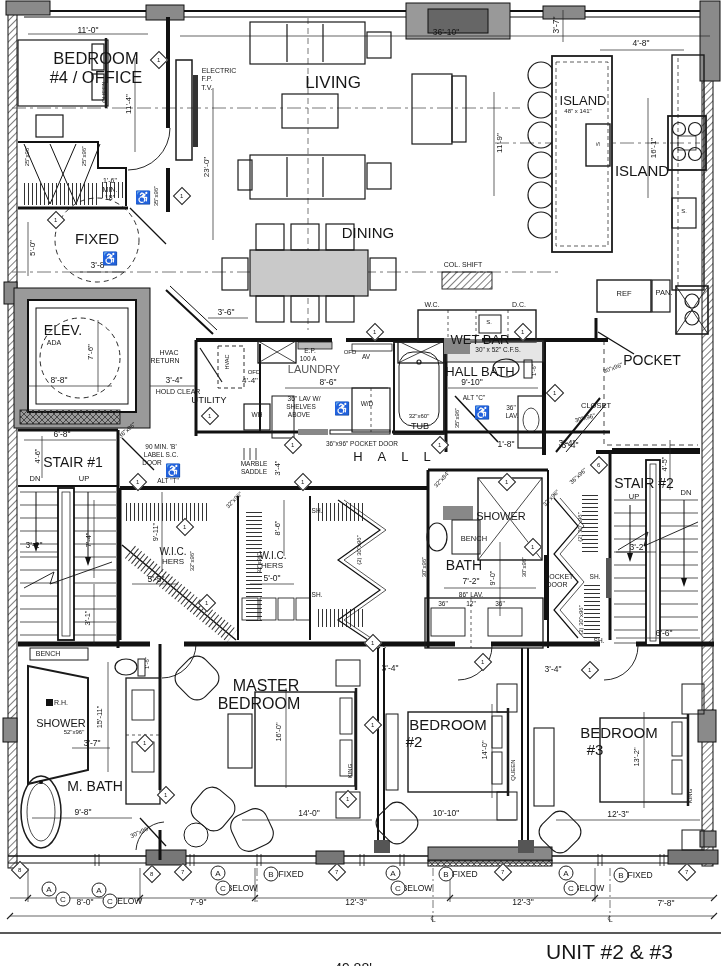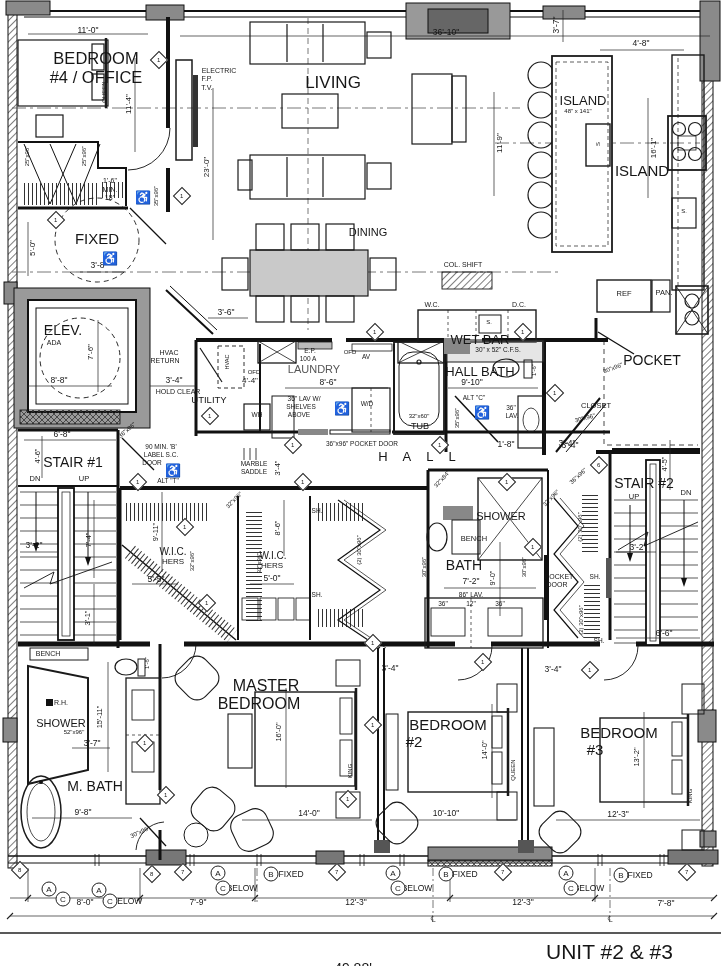--- a/index.html
+++ b/index.html
@@ -2,21 +2,21 @@
 <html><head>
 <meta charset="utf-8">
 <style>
   html,body{margin:0;padding:0;background:#f4f4f2;}
   #plan{position:relative;width:721px;height:966px;background:#ffffff;overflow:hidden;
         font-family:"Liberation Sans", sans-serif;}
   svg{position:absolute;left:0;top:0;}
   #labels-layer{position:absolute;left:0;top:0;width:721px;height:966px;}
   .lbl{position:absolute;white-space:nowrap;color:#161616;line-height:1;
        font-family:"Liberation Sans", sans-serif;}
-  .lbl.sp{letter-spacing:6px;margin-left:25px;}
+  .lbl.sp{letter-spacing:6px;}
   .ctag{position:absolute;width:13px;height:13px;border:1px solid #222;border-radius:50%;
         transform:translate(-50%,-50%);display:flex;align-items:center;justify-content:center;
         font-size:8px;color:#161616;background:#fff;}
   .dtag{position:absolute;width:11px;height:11px;border:1px solid #222;background:#fff;
         transform:translate(-50%,-50%) rotate(45deg);display:flex;align-items:center;justify-content:center;}
   .dtag span{transform:rotate(-45deg);font-size:6px;color:#161616;}
   .wch{position:absolute;transform:translate(-50%,-50%);font-size:13px;color:#111;}
   .plan-title{position:absolute;left:4px;top:938px;font-size:21px;color:#151515;letter-spacing:.5px;}
   .unit-title{position:absolute;left:546px;top:940px;font-size:21px;color:#151515;
               border-bottom:2px solid #151515;padding-bottom:11px;}
@@ -368,21 +368,21 @@
       <div class="lbl" style="left: 27px; top: 156px; font-size: 6px; transform: translate(-50%, -50%) rotate(-90deg);">25"x96"</div>
       <div class="lbl" style="left: 84px; top: 156px; font-size: 6px; transform: translate(-50%, -50%) rotate(-90deg);">25"x96"</div>
       <div class="lbl" style="left: 156px; top: 196px; font-size: 6px; transform: translate(-50%, -50%) rotate(-90deg);">35"x96"</div>
       <div class="lbl" style="left: 207px; top: 167px; font-size: 8px; transform: translate(-50%, -50%) rotate(-90deg);">23'-0"</div>
       <div class="lbl" style="left: 110px; top: 180px; font-size: 7px; transform: translate(-50%, -50%);">1'-6"</div>
       <div class="lbl" style="left: 110px; top: 189px; font-size: 7px; transform: translate(-50%, -50%);">MIN.</div>
       <div class="lbl" style="left: 110px; top: 197px; font-size: 7px; transform: translate(-50%, -50%);">18"</div>
       <div class="lbl" style="left: 97px; top: 238px; font-size: 15px; transform: translate(-50%, -50%);">FIXED</div>
       <div class="lbl" style="left: 99px; top: 265px; font-size: 8.5px; transform: translate(-50%, -50%);">3'-8"</div>
       <div class="lbl" style="left: 33px; top: 248px; font-size: 8px; transform: translate(-50%, -50%) rotate(-90deg);">5'-0"</div>
-      <div class="lbl" style="left: 368px; top: 232px; font-size: 11px; transform: translate(-50%, -50%);">DINING</div>
+      <div class="lbl" style="left: 368px; top: 232px; font-size: 15px; transform: translate(-50%, -50%);">DINING</div>
       <div class="lbl" style="left: 226px; top: 312px; font-size: 8.5px; transform: translate(-50%, -50%);">3'-6"</div>
       <div class="lbl" style="left: 463px; top: 264px; font-size: 7px; transform: translate(-50%, -50%);">COL. SHIFT</div>
       <div class="lbl" style="left: 480px; top: 292px; font-size: 13px; transform: translate(-50%, -50%); margin-top: 47px;">WET BAR</div>
       <div class="lbl" style="left: 432px; top: 304px; font-size: 7px; transform: translate(-50%, -50%);">W.C.</div>
       <div class="lbl" style="left: 519px; top: 304px; font-size: 7px; transform: translate(-50%, -50%);">D.C.</div>
       <div class="lbl" style="left: 489px; top: 322px; font-size: 6px; transform: translate(-50%, -50%);">S.</div>
       <div class="lbl" style="left: 624px; top: 294px; font-size: 7.5px; transform: translate(-50%, -50%);">REF</div>
       <div class="lbl" style="left: 664px; top: 293px; font-size: 7.5px; transform: translate(-50%, -50%);">PAN.</div>
       <div class="lbl" style="left: 63px; top: 330px; font-size: 14px; transform: translate(-50%, -50%);">ELEV.</div>
       <div class="lbl" style="left: 54px; top: 342px; font-size: 7px; transform: translate(-50%, -50%);">ADA</div>

